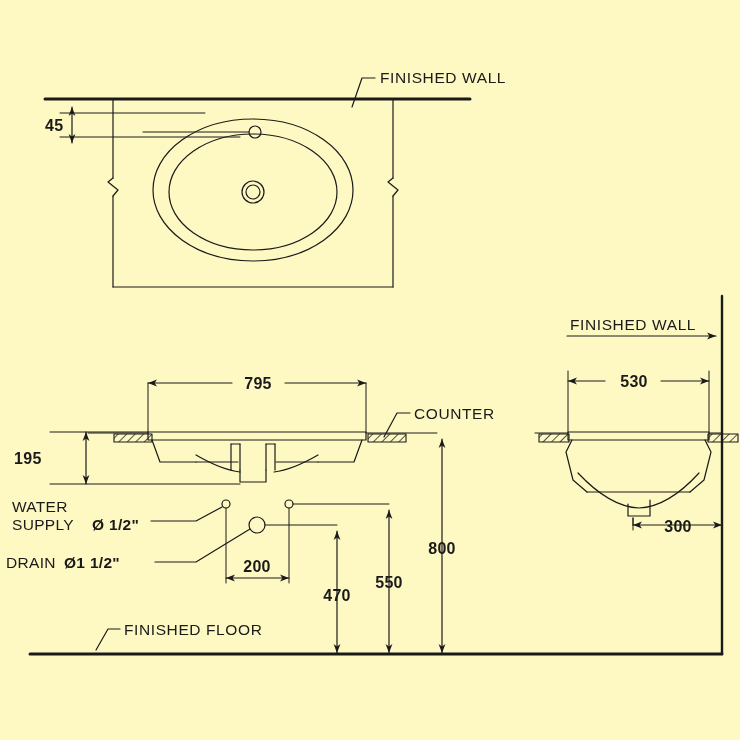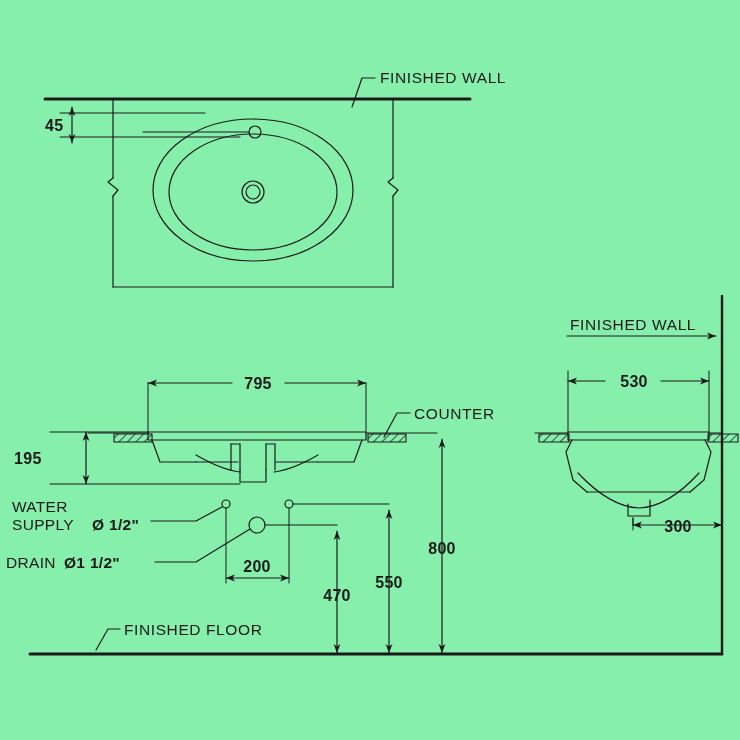--- a/index.html
+++ b/index.html
@@ -10,21 +10,21 @@
   body {
     width: 740px;
     height: 740px;
     font-family: "Liberation Sans", sans-serif;
     overflow: hidden;
   }
   #sheet {
     position: relative;
     width: 740px;
     height: 740px;
-    background: #86efac;
+    background: #fef9c3;
   }
   #drawing {
     position: absolute;
     top: 0;
     left: 0;
     width: 740px;
     height: 740px;
   }
   text {
     font-family: "Liberation Sans", sans-serif;

